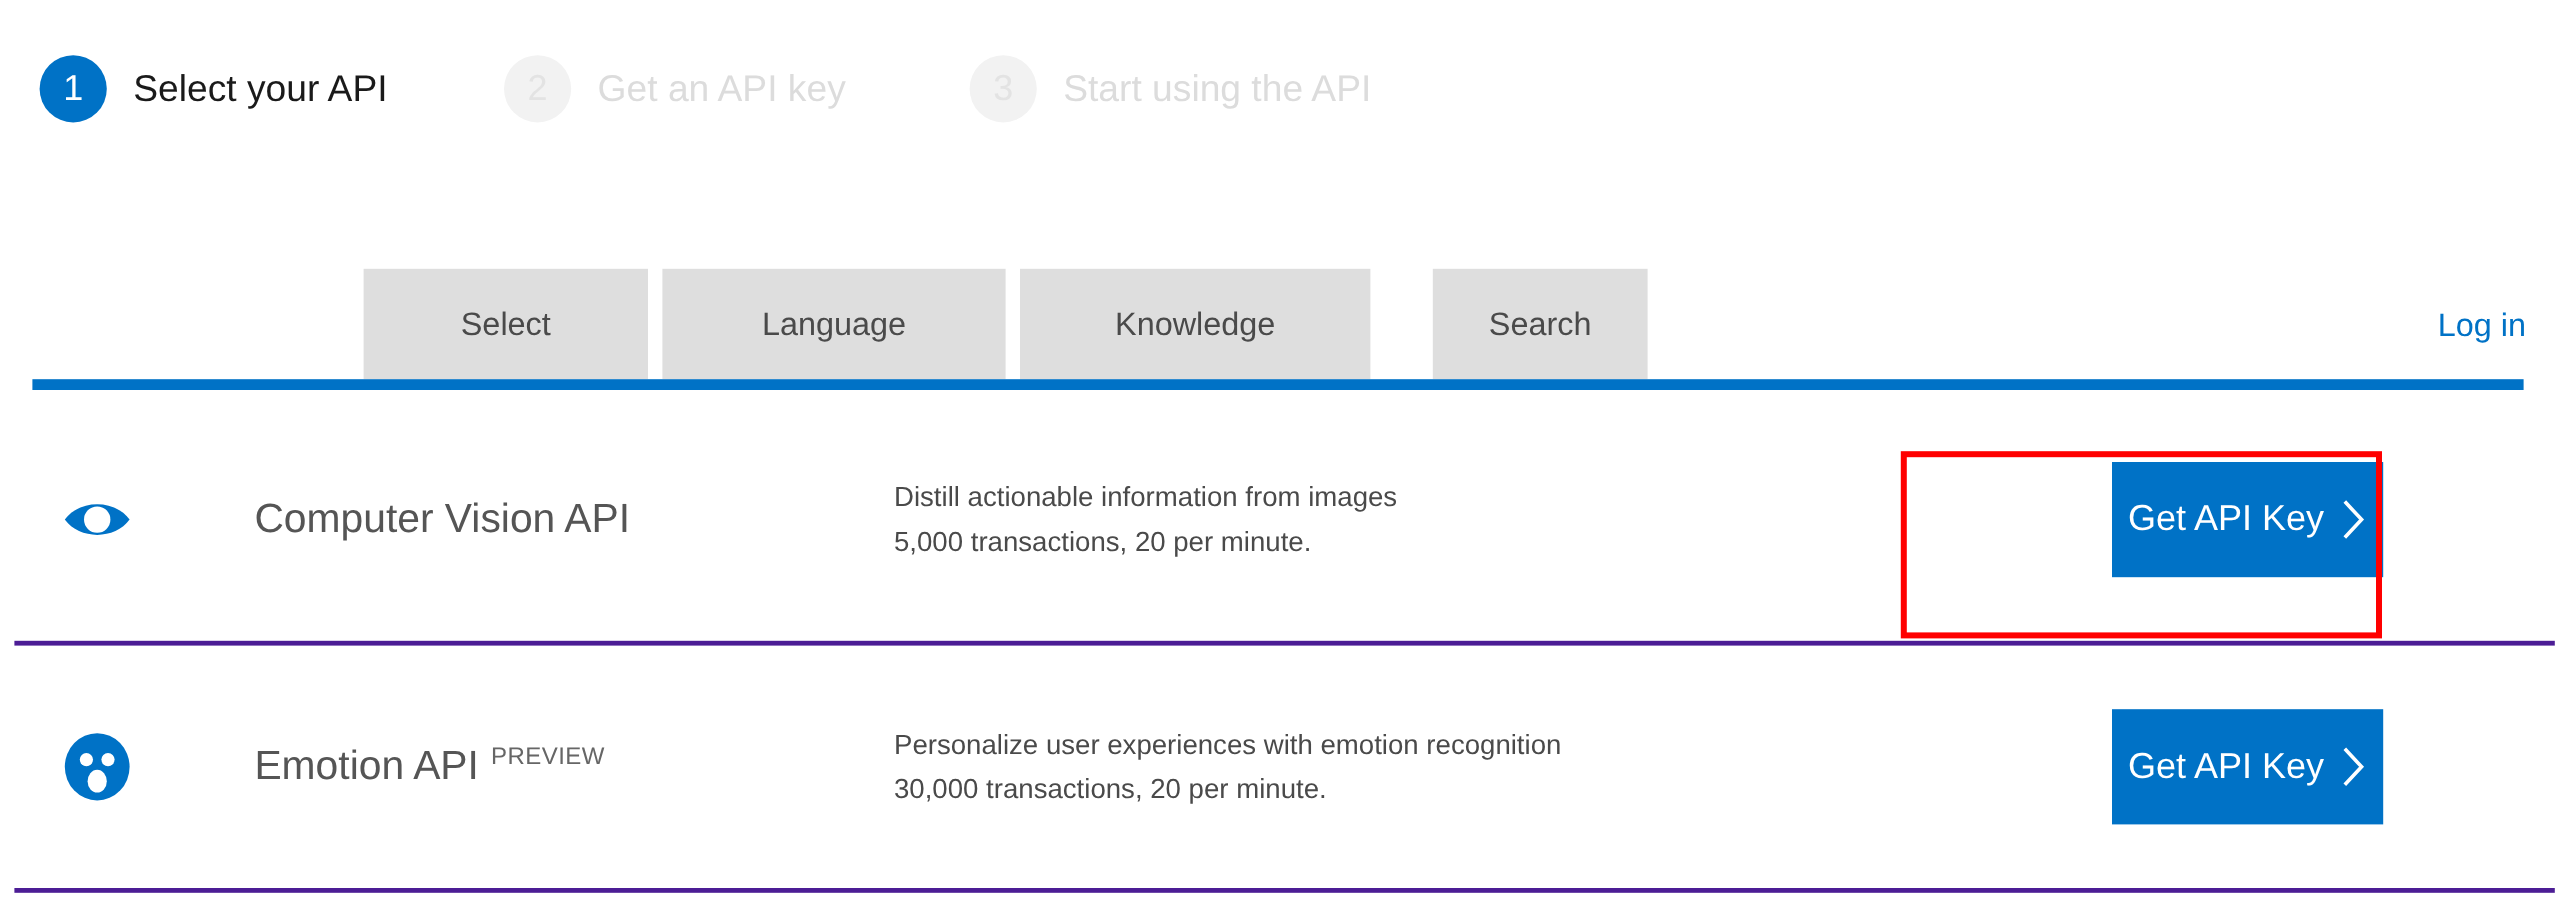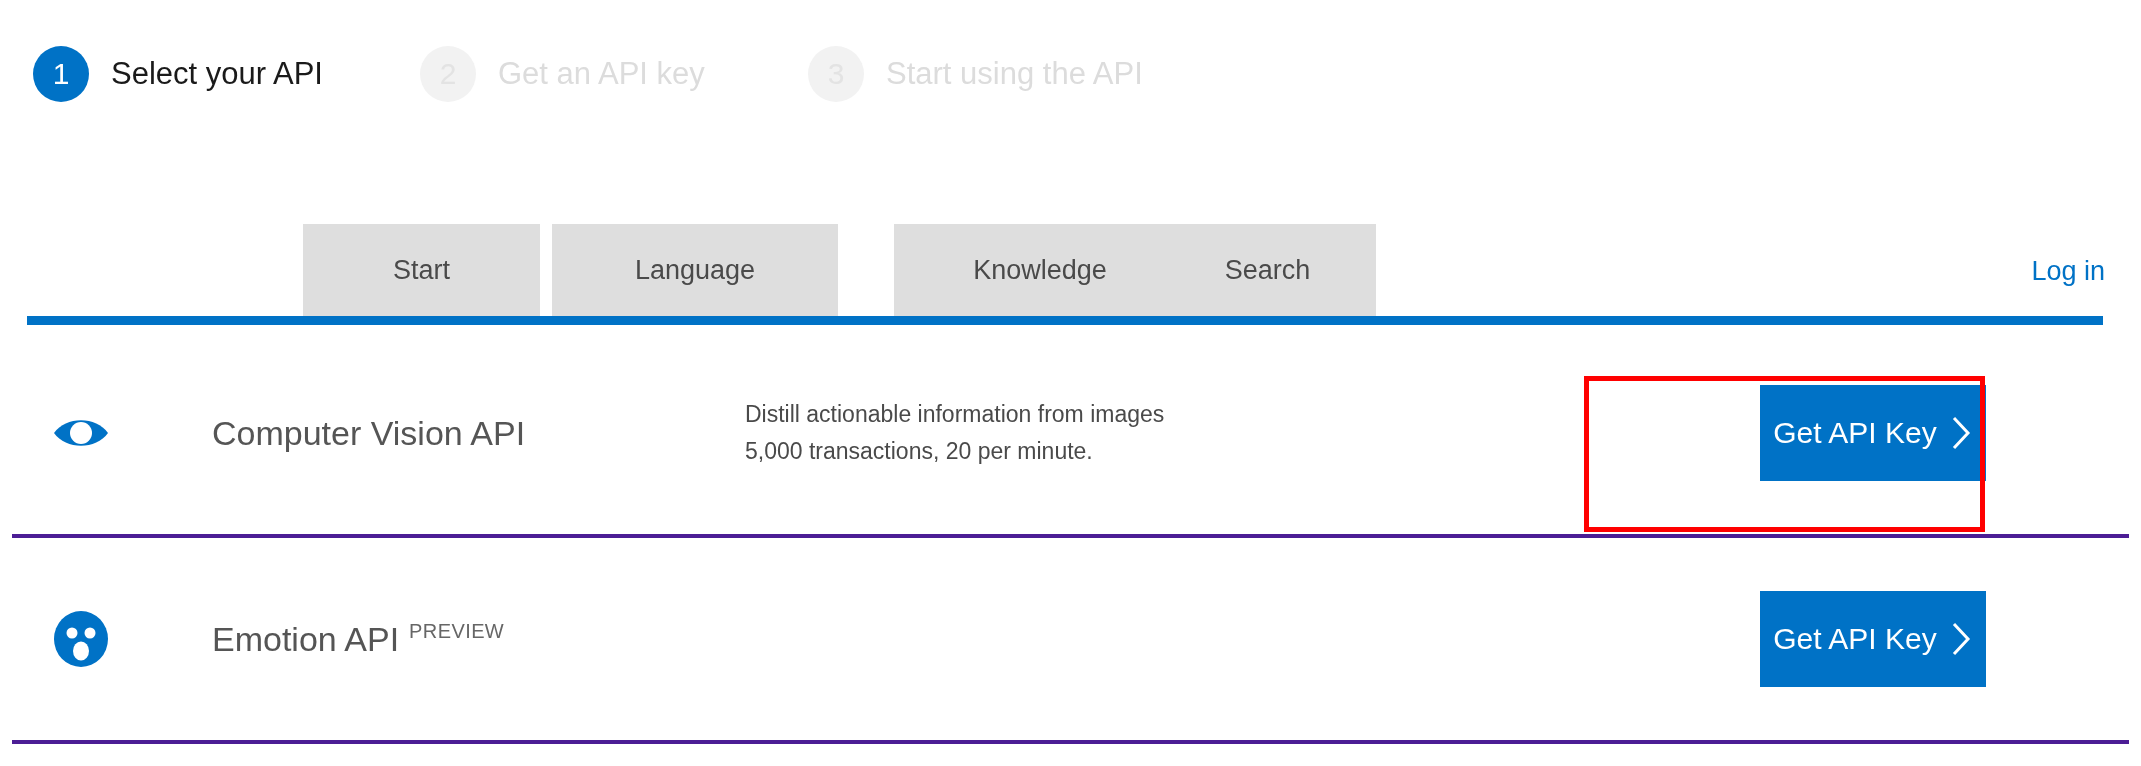--- a/index.html
+++ b/index.html
@@ -219,24 +219,24 @@
   </div>
 
   <div class="step" id="step-3">
     <div class="step-circle inactive">3</div>
     <div class="step-label inactive">Start using the API</div>
   </div>
 
 </div>
 
 <div id="tabbar">
-  <div class="tab unselected" style="left:303px; width:237px;">Start</div>
+  <div class="tab unselected" style="left:303px; width:237px;">Select</div>
   <div class="tab unselected" style="left:552px; width:286px;">Language</div>
-  <div class="tab unselected" style="left:850px; width:292px;margin-left:44px;">Knowledge</div>
-  <div class="tab unselected" style="left:1159px;width:217px;">Search</div>
+  <div class="tab unselected" style="left:850px; width:292px;">Knowledge</div>
+  <div class="tab unselected" style="left:1194px;width:179px;">Search</div>
   <div id="tab-underline"></div>
   <a id="login-link" href="#">Log in</a>
 </div>
 
 <div id="api-list">
 
   <div class="api-row">
     <div class="api-icon">
       <svg width="58" height="58" viewBox="0 0 58 58">
         <path d="M2 29 C14 12, 44 12, 56 29 C44 46, 14 46, 2 29 Z" fill="#0072c6"></path>
@@ -266,20 +266,24 @@
         <ellipse cx="29" cy="29" rx="27" ry="28" fill="#0072c6"></ellipse>
         <circle cx="20" cy="23" r="5.5" fill="#ffffff"></circle>
         <circle cx="38" cy="23" r="5.5" fill="#ffffff"></circle>
         <ellipse cx="29" cy="41" rx="8" ry="9.5" fill="#ffffff"></ellipse>
       </svg>
     </div>
     <div class="api-title">
       <span>Emotion API</span>
       <span class="preview">PREVIEW</span>
     </div>
+    <div class="api-desc">
+      <span class="desc-line1">Personalize user experiences with emotion recognition</span>
+      <span class="desc-line2">30,000 transactions, 20 per minute.</span>
+    </div>
     <button class="get-key-btn">
       <span>Get API Key</span>
       <span class="chev">
         <svg width="22" height="36" viewBox="0 0 22 36">
             <path d="M3 3 L17 18 L3 33" fill="none" stroke="#ffffff" stroke-width="3"></path>
           </svg>
       </span>
     </button>
   </div>
 

